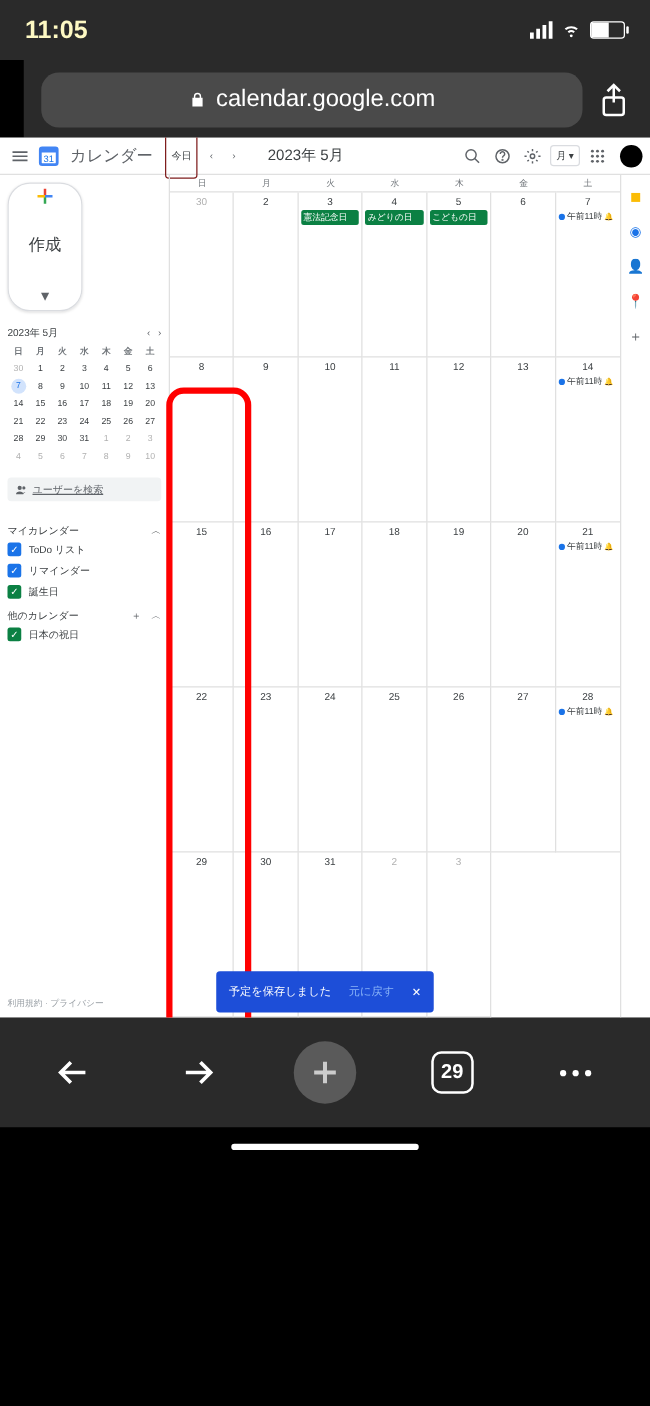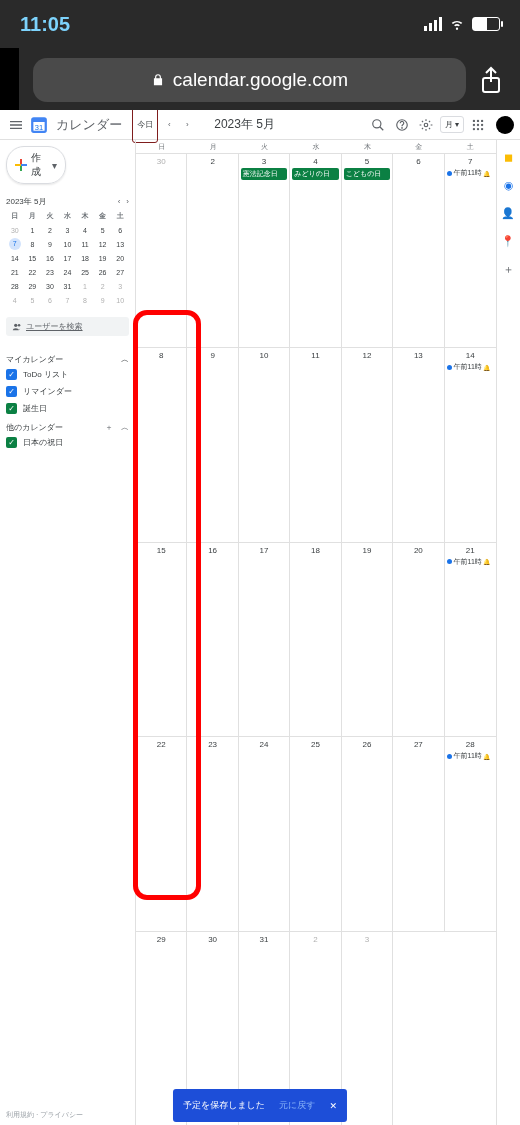--- a/index.html
+++ b/index.html
@@ -1,50 +1,50 @@
 <!DOCTYPE html>
 <html><head>
 <meta charset="utf-8">
 <style>
   * { margin: 0; padding: 0; box-sizing: border-box; }
   html, body { width: 520px; height: 1125px; font-family: -apple-system, "Helvetica Neue", Arial, sans-serif; background:#000; }
   
-  .statusbar { height: 48px; background:#2a2a2a; color:#7dd3fc; display:flex; align-items:center; justify-content:space-between; padding:0 20px; font-size:20px; font-weight:600; }
+  .statusbar { height: 48px; background:#2a2a2a; color:#fef9c3; display:flex; align-items:center; justify-content:space-between; padding:0 20px; font-size:20px; font-weight:600; }
   .statusbar .icons { display:flex; gap:6px; align-items:center; }
   .signal-bars { display:flex; gap:2px; align-items:flex-end; height:14px;}
   .signal-bars span{ width:3px; background:#fff; }
   .signal-bars span:nth-child(1){height:5px;}
   .signal-bars span:nth-child(2){height:8px;}
   .signal-bars span:nth-child(3){height:11px;}
   .signal-bars span:nth-child(4){height:14px;}
   .wifi { width:18px; height:14px; }
   .battery { width:28px; height:14px; border:1.5px solid #fff; border-radius:3px; position:relative;}
   .battery::after{content:""; position:absolute; right:-4px; top:3px; width:2px; height:6px; background:#fff; border-radius:1px;}
   .battery .fill{ background:#fff; height:100%; width:55%; }
   
   .safari-top{ background:#2a2a2a; padding:10px 14px 8px; display:flex; align-items:center; gap:10px;margin-left:19px;}
   .urlbar{ flex:1; background:#4a4a4a; height:44px; border-radius:14px; display:flex; align-items:center; justify-content:center; color:#fff; font-size:19px; gap:8px;}
   .urlbar svg{ width:14px; height:14px; }
   .sharebtn{ width:30px; height:30px; display:flex; align-items:center; justify-content:center; }
   
-  .page{ background:#fff; height: 1016px; position:relative; overflow:hidden; font-size:8px; color:#3c4043; transform-origin: top left;}
+  .page{ background:#fff; height: 704px; position:relative; overflow:hidden; font-size:8px; color:#3c4043; transform-origin: top left;}
   
   .gheader{ display:flex; align-items:center; height:30px; padding:0 6px; border-bottom:1px solid #e0e0e0; gap:4px;}
   .burger, .iconbtn{ width:20px; height:20px; display:flex; align-items:center; justify-content:center; color:#5f6368; cursor:pointer;}
   .glogo{ width:18px; height:18px; }
   .appname{ font-size:13px; color:#5f6368; margin-left:4px; margin-right:6px;}
   .todaybtn{ border:1px solid #7f1d1d; border-radius:3px; padding:12px 4px; font-size:8px; color:#3c4043;}
   .navchev{ width:14px; display:flex; justify-content:center; color:#5f6368; cursor:pointer;}
   .datetitle{ font-size:12px; color:#3c4043; margin:0 6px; flex:1; text-align:left; padding-left:10px;}
   .viewswitch{ border:1px solid #dadce0; border-radius:3px; padding:2px 4px; font-size:8px; display:flex; align-items:center; gap:2px;}
   .avatar{ width:18px; height:18px; border-radius:50%; background:#000; margin-left:4px;}
   
   .body{ display:flex; height: calc(100% - 30px);}
   .sidebar{ width:136px; padding:6px 6px 0 6px; border-right:1px solid #e0e0e0; display:flex; flex-direction:column;}
-  .createbtn{ display:inline-flex; align-items:center; gap:11px; border:1px solid #dadce0; border-radius:18px; padding:4px 8px; box-shadow:0 1px 2px rgba(0,0,0,.1); font-size:10px; width:60px; margin-bottom:8px;}
+  .createbtn{ display:inline-flex; align-items:center; gap:24px; border:1px solid #dadce0; border-radius:18px; padding:4px 8px; box-shadow:0 1px 2px rgba(0,0,0,.1); font-size:13px; width:60px; margin-bottom:8px;flex-direction:column;}
   .plus-multi{ width:12px; height:12px; position:relative;}
   .plus-multi::before,.plus-multi::after{ content:""; position:absolute; background:#ea4335;}
   .plus-multi::before{ left:5px; top:0; width:2px; height:12px; background:linear-gradient(#ea4335 50%, #34a853 50%);}
   .plus-multi::after{ top:5px; left:0; width:12px; height:2px; background:linear-gradient(90deg,#fbbc05 50%, #4285f4 50%);}
   .mini-head{ display:flex; align-items:center; justify-content:space-between; font-size:8px; color:#3c4043; margin:4px 0 2px;}
   .mini-head .chev{ display:flex; gap:6px; color:#5f6368;}
   .minical{ width:100%; border-collapse:collapse; table-layout:fixed;}
   .minical th, .minical td{ text-align:center; font-size:7px; color:#70757a; height:14px;}
   .minical td{ color:#3c4043;}
   .minical td.dim{ color:#b0b0b0;}

